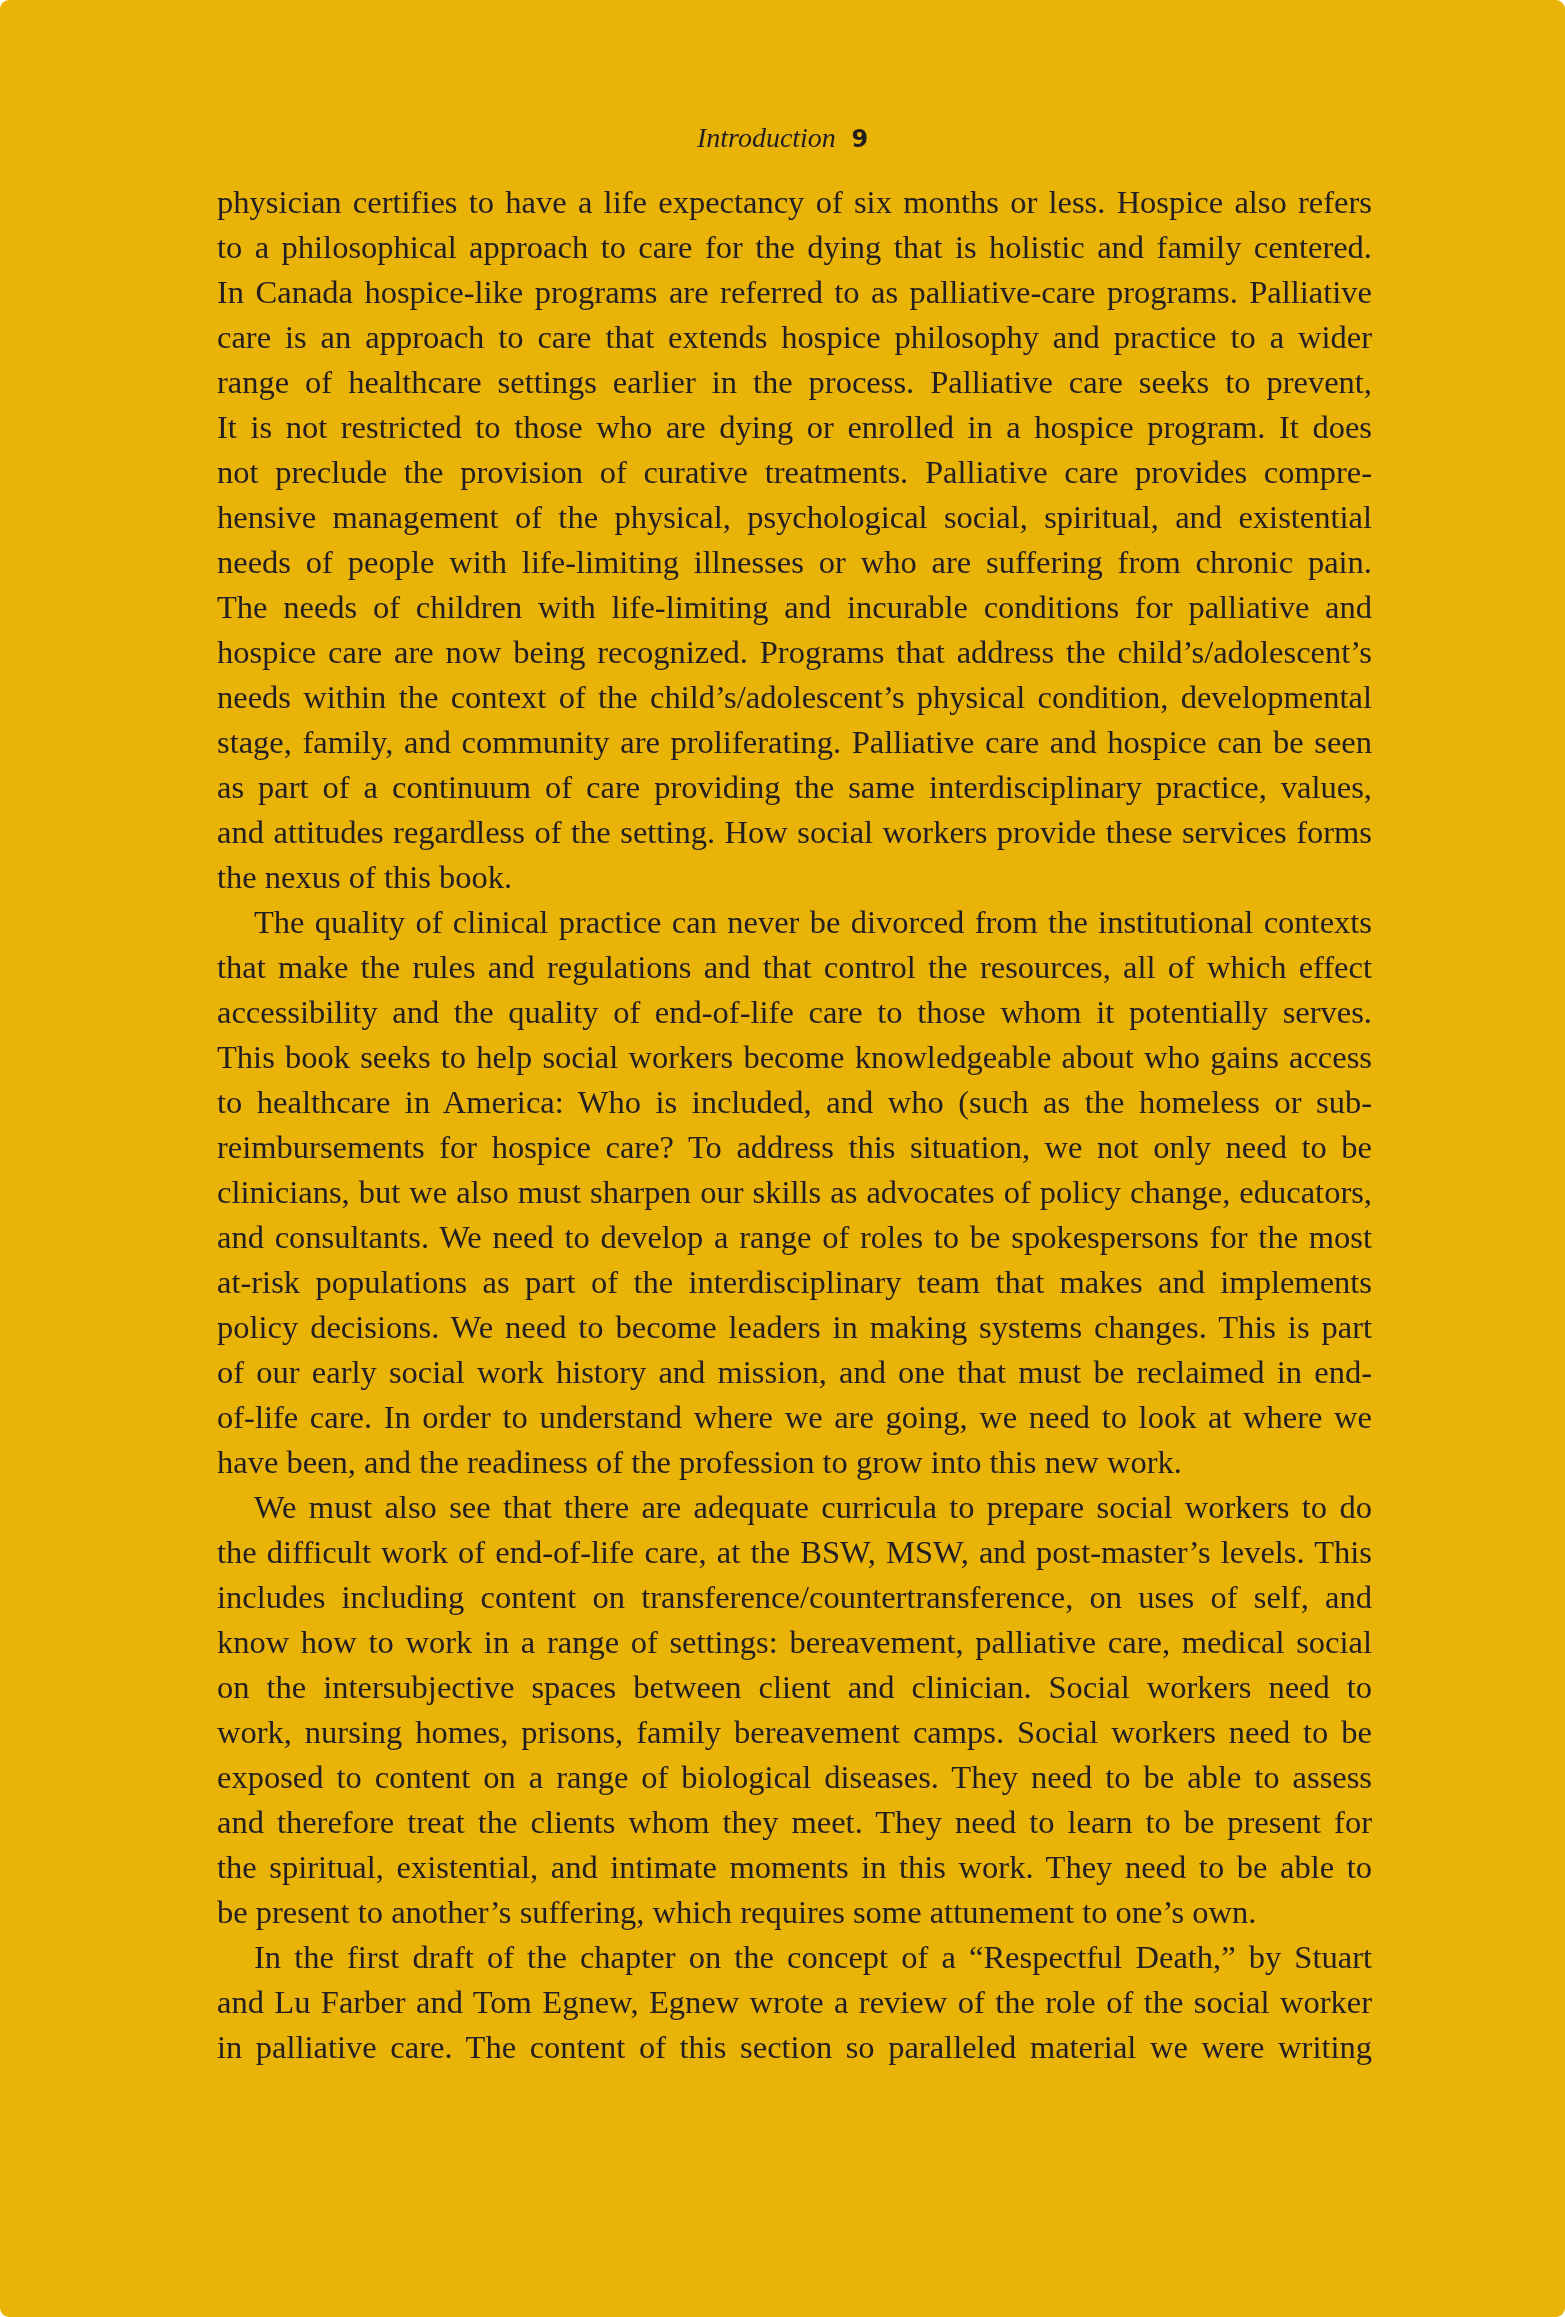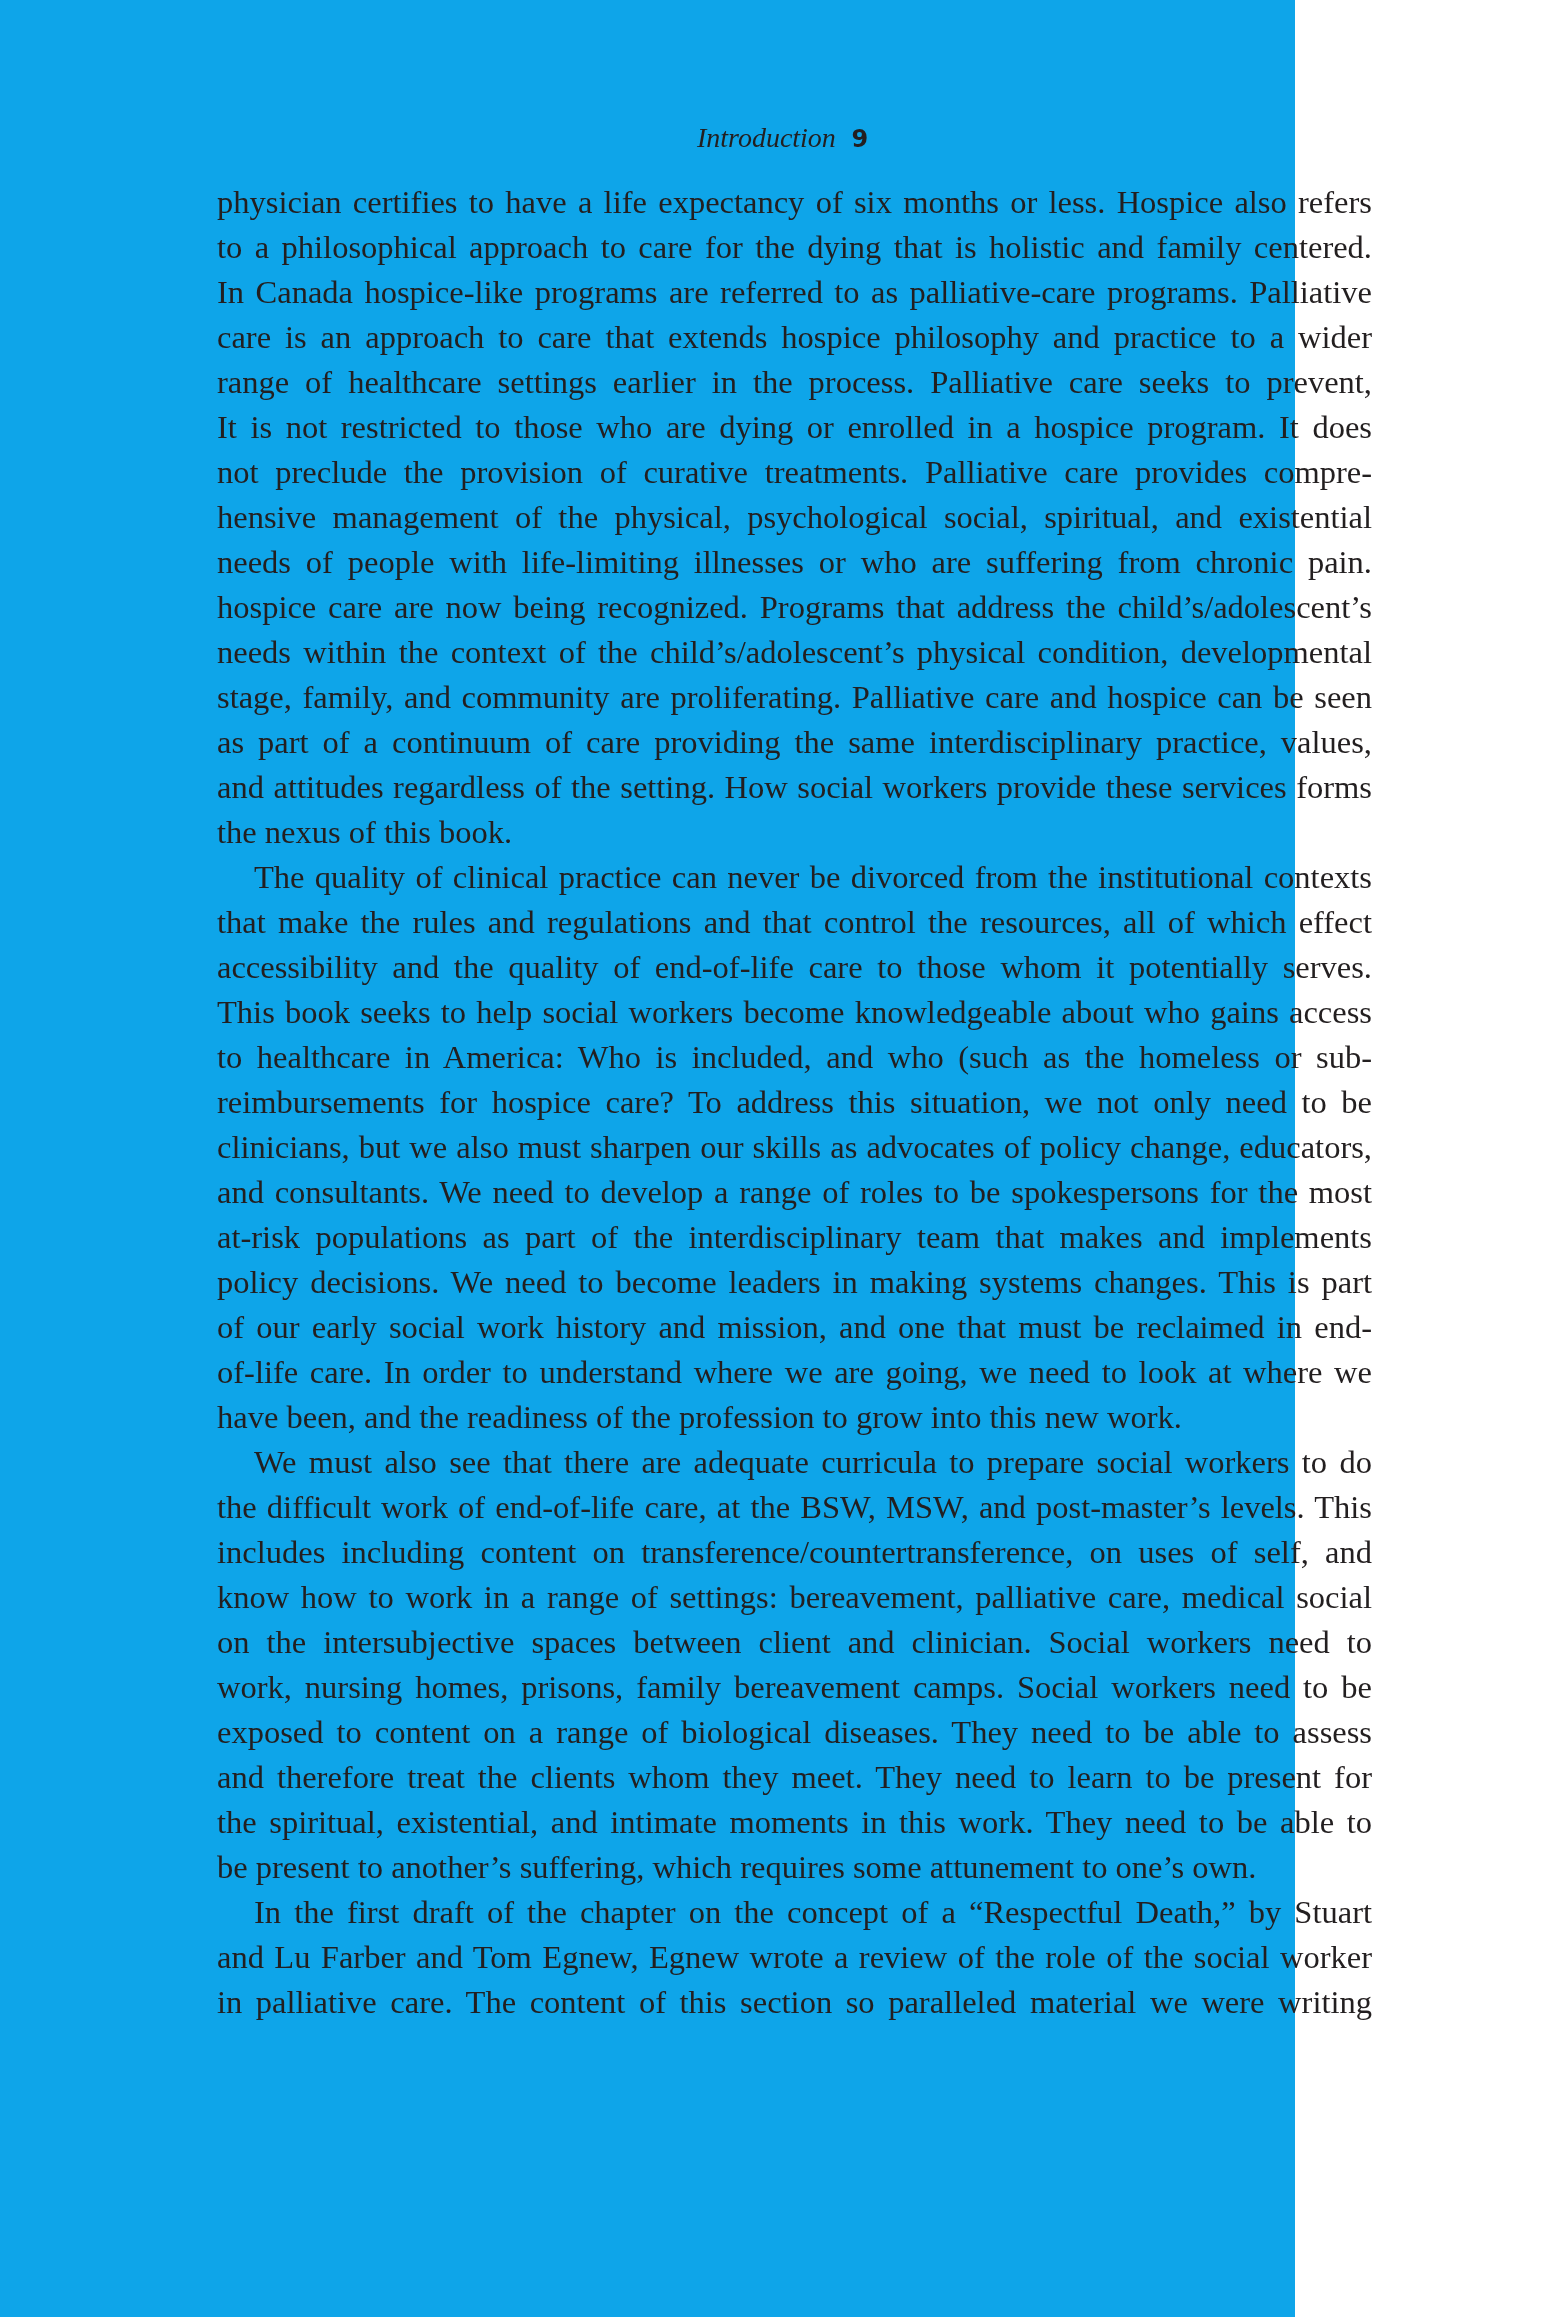--- a/index.html
+++ b/index.html
@@ -1,17 +1,17 @@
 <!DOCTYPE html>
 <html><head>
   <meta charset="utf-8">
   <style>
     html, body { margin: 0; padding: 0; background: #ffffff; }
     body { width: 1565px; height: 2317px; position: relative; overflow: hidden; }
-    .page { position: absolute; left: 0; top: 0; width: 1295px; height: 2317px; background: #0ea5e9; color: #231f20; }
+    .page { position: absolute; left: 0; top: 0; width: 1565px; height: 2317px; background: #eab308; color: #231f20; border-radius: 9px; }
     .running-head { position: absolute; top: 118px; left: 0; width: 1565px; text-align: center; font-family: "Liberation Serif", serif; font-size: 28px; line-height: 39px; }
     .running-head .title { font-style: italic; }
     .running-head .num { font-family: "DejaVu Sans", sans-serif; font-weight: bold; font-size: 24px; margin-left: 15.5px; }
     .body-text { position: absolute; top: 180px; left: 217px; width: 1155px; font-family: "Liberation Serif", serif; font-size: 32.5px; color: #231f20; }
     .line { height: 45px; line-height: 45px; white-space: nowrap; text-align: justify; text-align-last: justify; }
     .line.last { text-align-last: left; }
     .line.indent { padding-left: 37px; }
   </style>
 </head>
 <body>
@@ -24,20 +24,21 @@
       <div>
         <div class="line">physician certifies to have a life expectancy of six months or less. Hospice also refers</div>
         <div class="line">to a philosophical approach to care for the dying that is holistic and family centered.</div>
         <div class="line">In Canada hospice-like programs are referred to as palliative-care programs. Palliative</div>
         <div class="line">care is an approach to care that extends hospice philosophy and practice to a wider</div>
         <div class="line">range of healthcare settings earlier in the process. Palliative care seeks to prevent,</div>
         <div class="line">It is not restricted to those who are dying or enrolled in a hospice program. It does</div>
         <div class="line">not preclude the provision of curative treatments. Palliative care provides compre-</div>
         <div class="line">hensive management of the physical, psychological social, spiritual, and existential</div>
         <div class="line">needs of people with life-limiting illnesses or who are suffering from chronic pain.</div>
+        <div class="line">The needs of children with life-limiting and incurable conditions for palliative and</div>
         <div class="line">hospice care are now being recognized. Programs that address the child’s/adolescent’s</div>
         <div class="line">needs within the context of the child’s/adolescent’s physical condition, developmental</div>
         <div class="line">stage, family, and community are proliferating. Palliative care and hospice can be seen</div>
         <div class="line">as part of a continuum of care providing the same interdisciplinary practice, values,</div>
         <div class="line">and attitudes regardless of the setting. How social workers provide these services forms</div>
         <div class="line last">the nexus of this book.</div>
       </div>
       <div>
         <div class="line indent">The quality of clinical practice can never be divorced from the institutional contexts</div>
         <div class="line">that make the rules and regulations and that control the resources, all of which effect</div>

